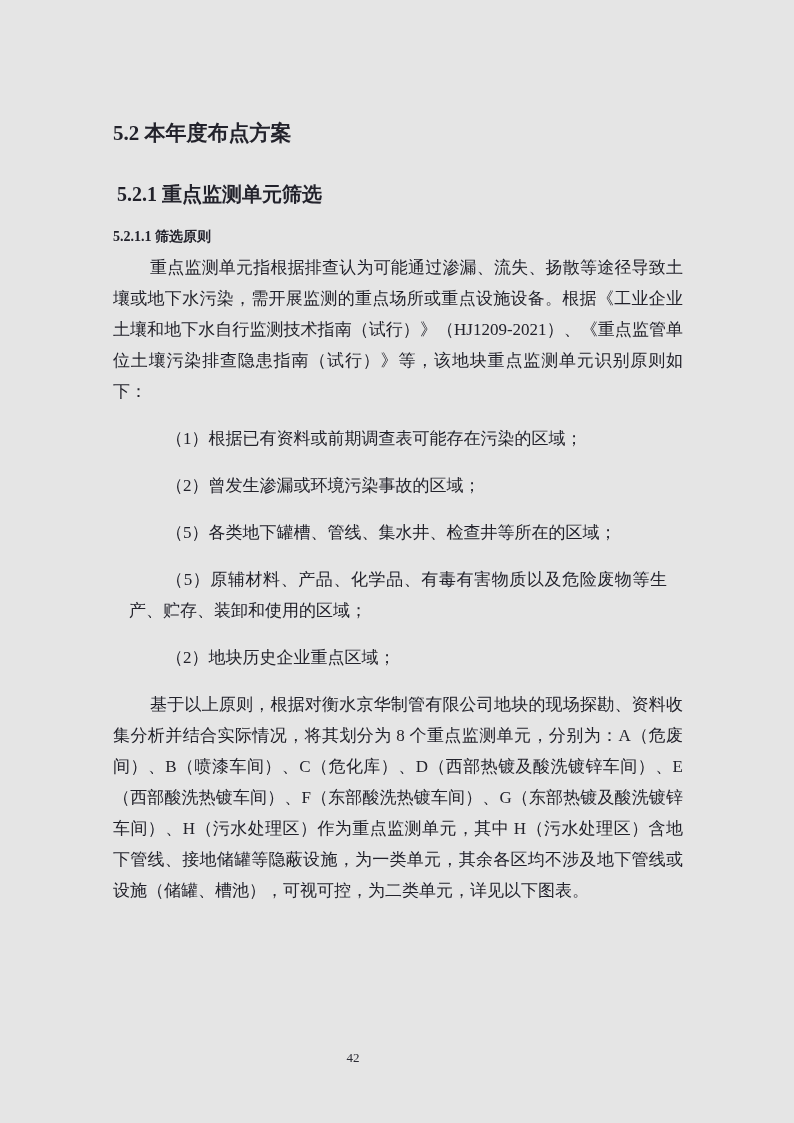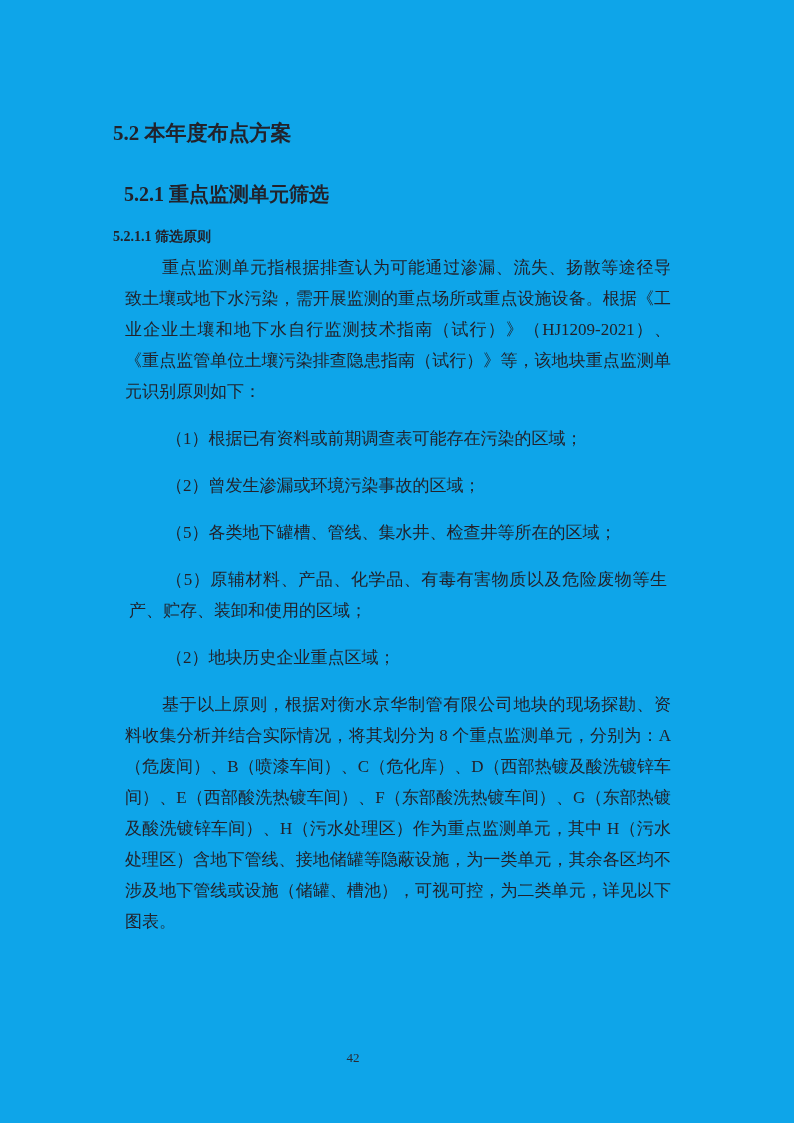--- a/index.html
+++ b/index.html
@@ -4,58 +4,58 @@
 <style>
   html, body {
     margin: 0;
     padding: 0;
     background: #ffffff;
   }
   .page {
     position: relative;
     width: 794px;
     height: 1123px;
-    background: #0ea5e9;
+    background: #e5e5e5;
     overflow: hidden;
     font-family: "Liberation Serif", "DejaVu Serif", serif;
     color: #22222b;
   }
   .content {
     position: absolute;
     left: 113px;
     top: 0;
     width: 570px;
   }
   .h1 {
     font-size: 21px;
     line-height: 25px;
     font-weight: bold;
     margin: 121px 0 0 0;
   }
   .h2 {
     font-size: 20px;
     line-height: 24px;
     font-weight: bold;
-    margin: 36px 0 0 11px;
+    margin: 36px 0 0 4px;
   }
   .h3 {
     font-size: 14px;
     line-height: 20px;
     font-weight: bold;
     margin: 21px 0 0 0;
   }
   .h3-second {
     margin-top: 17px;
   }
   .body-p {
     font-size: 17px;
     line-height: 31px;
     text-align: justify;
     text-indent: 2.18em;
-    margin: 12px;
+    margin: 0;
   }
   .intro-p {
     margin-top: 5px;
   }
   .result-p {
     margin-top: 13px;
   }
   .list-item {
     margin: 16px;
   }

